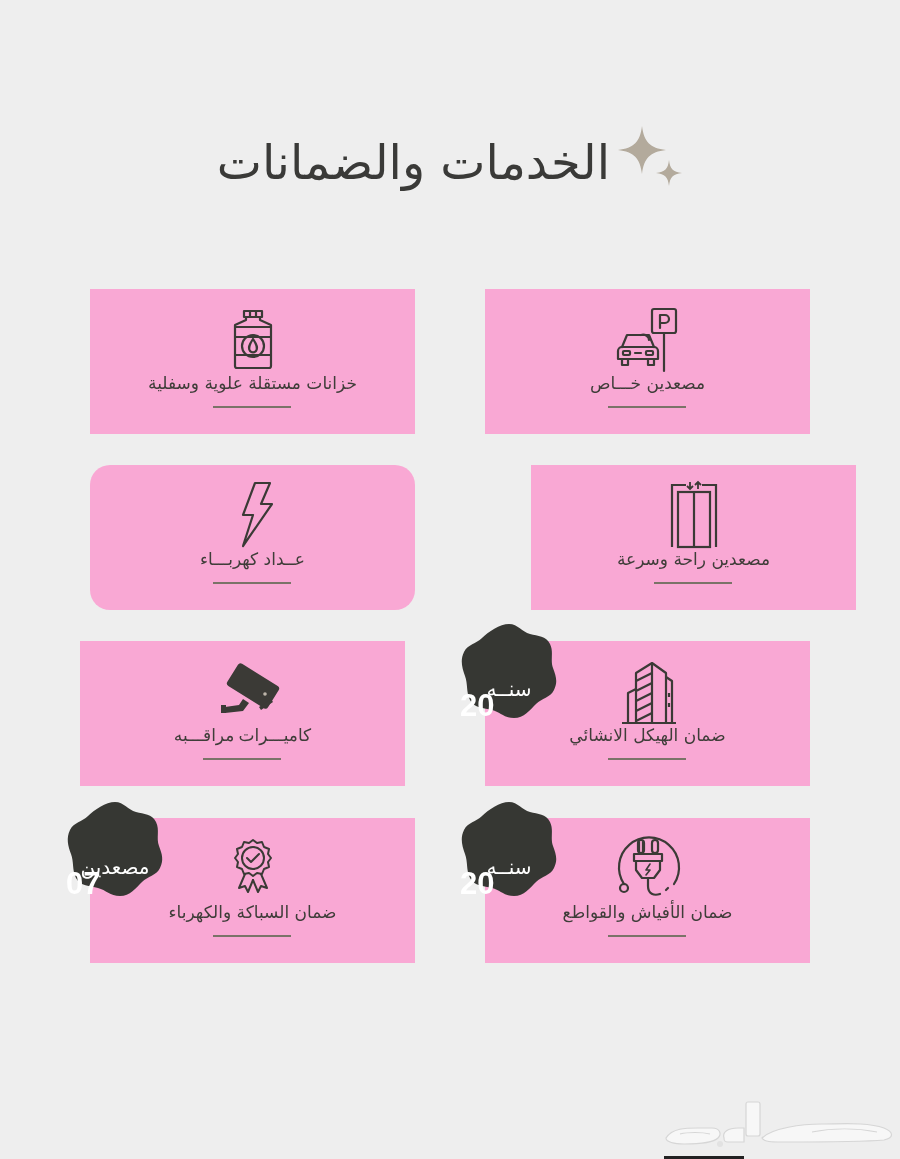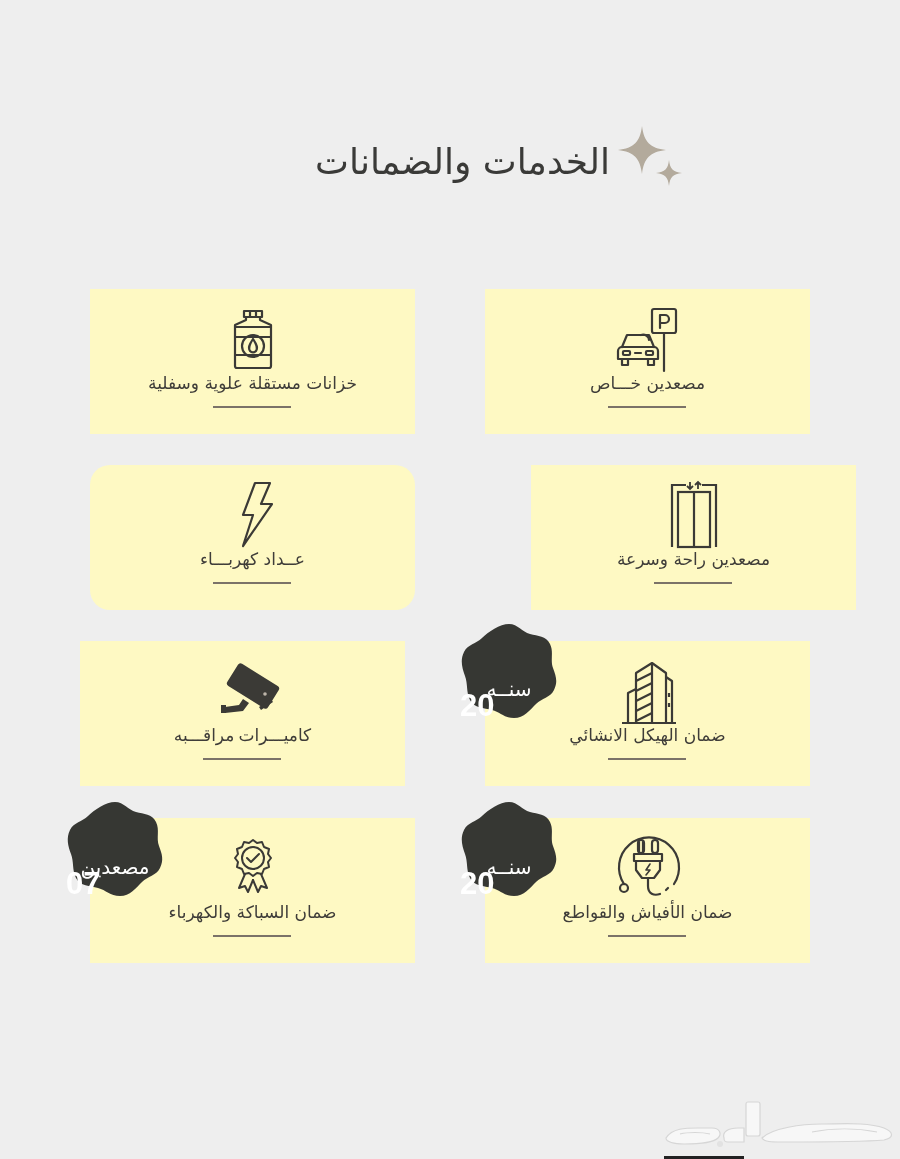--- a/index.html
+++ b/index.html
@@ -9,27 +9,27 @@
       font-family: "DejaVu Sans", sans-serif;
       position: relative;
       color: #3b3a36;
     }
     .title-wrap {
       position: absolute; left: 0; top: 118px; width: 900px; height: 90px;
     }
     .title {
       position: absolute; left: 186px; top: 14px; width: 424px;
       text-align: right; direction: rtl;
-      font-size: 36px; font-weight: normal; color: #3a3a38;
+      font-size: 48px; font-weight: normal; color: #3a3a38;
       letter-spacing: 1px; line-height: 60px; white-space: nowrap;
     }
     .sparkles { position: absolute; left: 612px; top: 4px; width: 80px; height: 72px; }
     .card {
       position: absolute; width: 325px; height: 145px;
-      background: #fef9c3;
+      background: #f9a8d4;
     }
     .card .icon {
       position: absolute; left: 50%; transform: translateX(-50%);
       top: 14px; width: 80px; height: 70px;
       display: flex; align-items: center; justify-content: center;
     }
     .card .label {
       position: absolute; left: 0; right: 0; top: 84px;
       text-align: center; direction: rtl;
       font-size: 17px; color: #3f3d39; white-space: nowrap;

